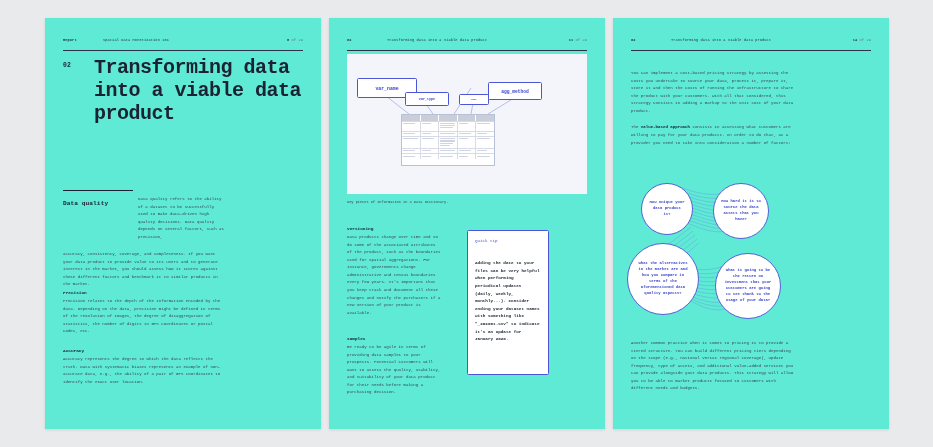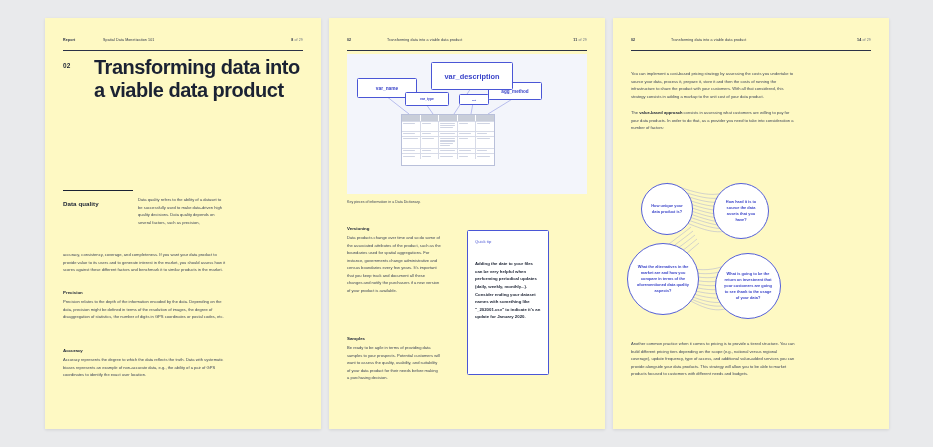--- a/index.html
+++ b/index.html
@@ -8,23 +8,24 @@
     background:#e9eaec;
     font-family:"Liberation Sans",sans-serif;
     overflow:hidden;
   }
   .spread{position:relative;width:933px;height:447px;}
 
   .page{
     position:absolute;
     top:18px;
     width:276px;height:411px;
-    background:#fef9c3;
+    background:#5eead4;
     box-shadow:0 1px 3px rgba(0,0,0,0.10);
     overflow:hidden;
+    font-family:Liberation Mono, monospace;
   }
   #page-left{left:45px;}
   #page-mid{left:329px;}
   #page-right{left:613px;}
 
   
   .runhead{
     position:absolute;left:18px;right:18px;top:20px;
     height:12px;
     border-bottom:0.6px solid #2b3246;
@@ -211,23 +212,20 @@
           <span>var_name</span>
         </div>
       <div class="dbox" id="dbox-type">
           <span>var_type</span>
         </div>
       <div class="dbox" id="dbox-unit">
           <span>unit</span>
         </div>
       <div class="dbox" id="dbox-agg">
           <span>agg_method</span>
-        </div>
-      <div class="dbox" id="dbox-desc">
-          <span>var_description</span>
         </div>
 
       <div class="dtable">
         <div class="dt-head">
           <span></span>
             <span></span>
             <span></span>
             <span></span>
             <span></span>
         </div>

